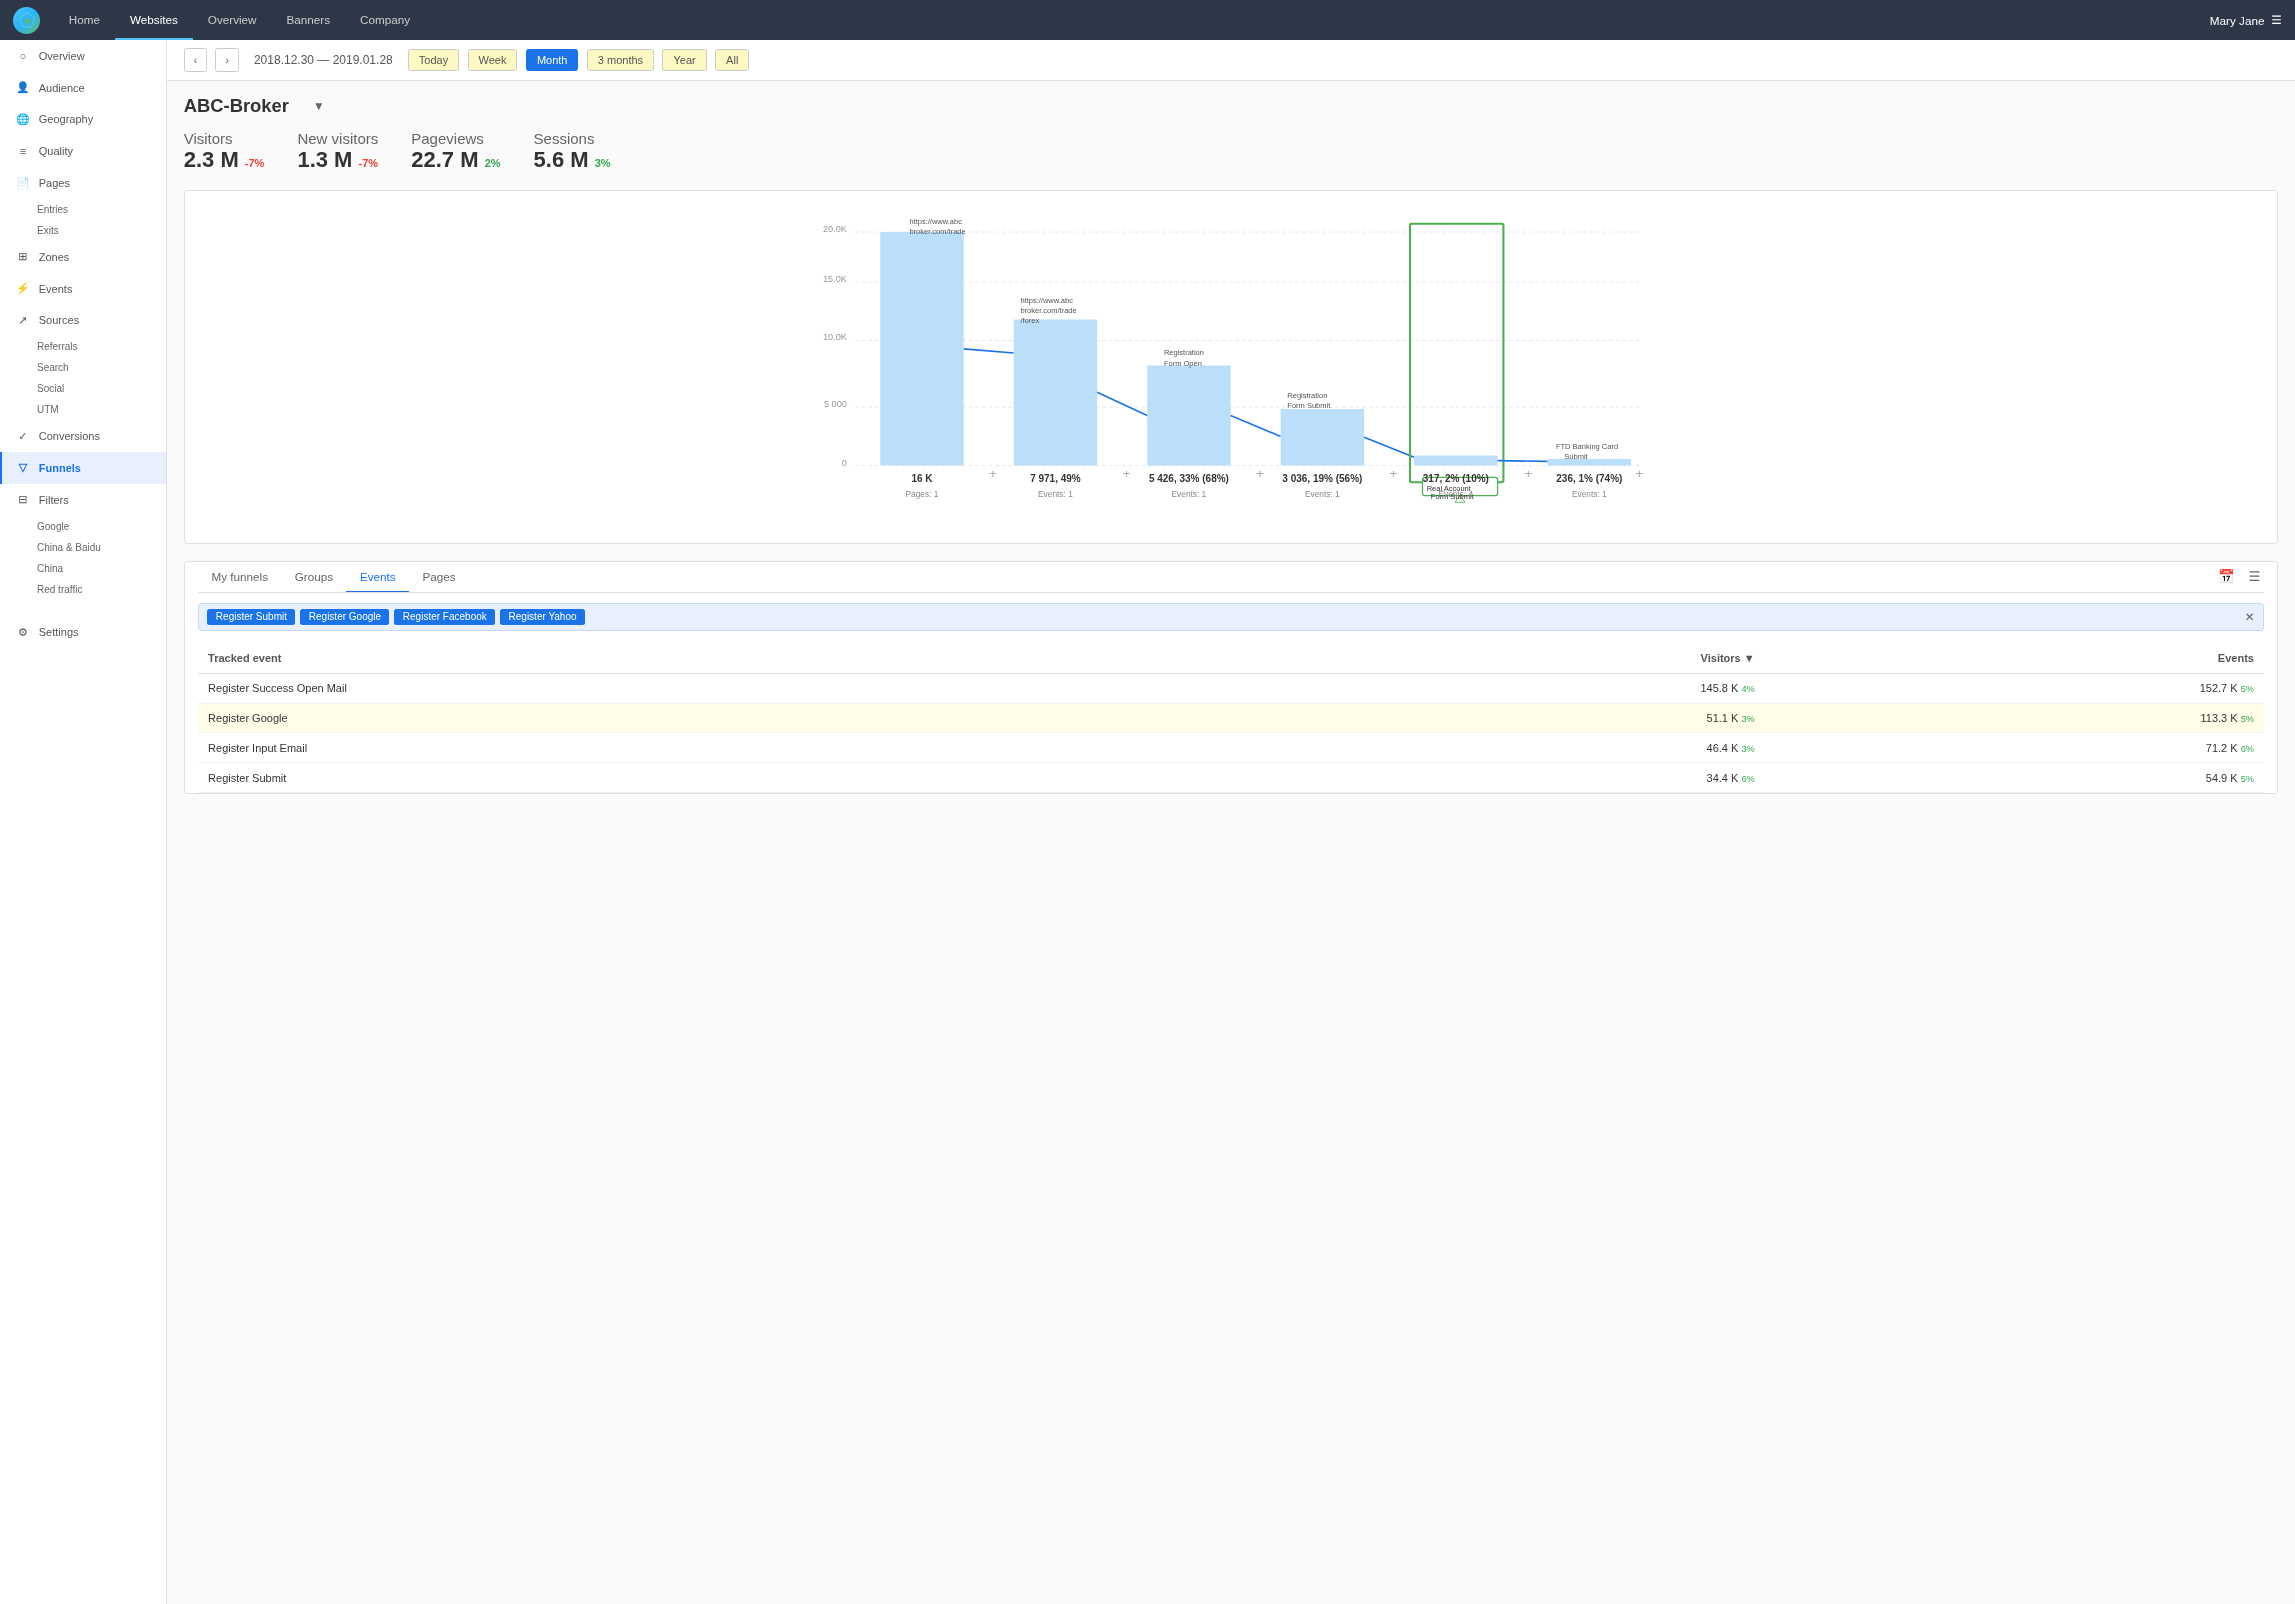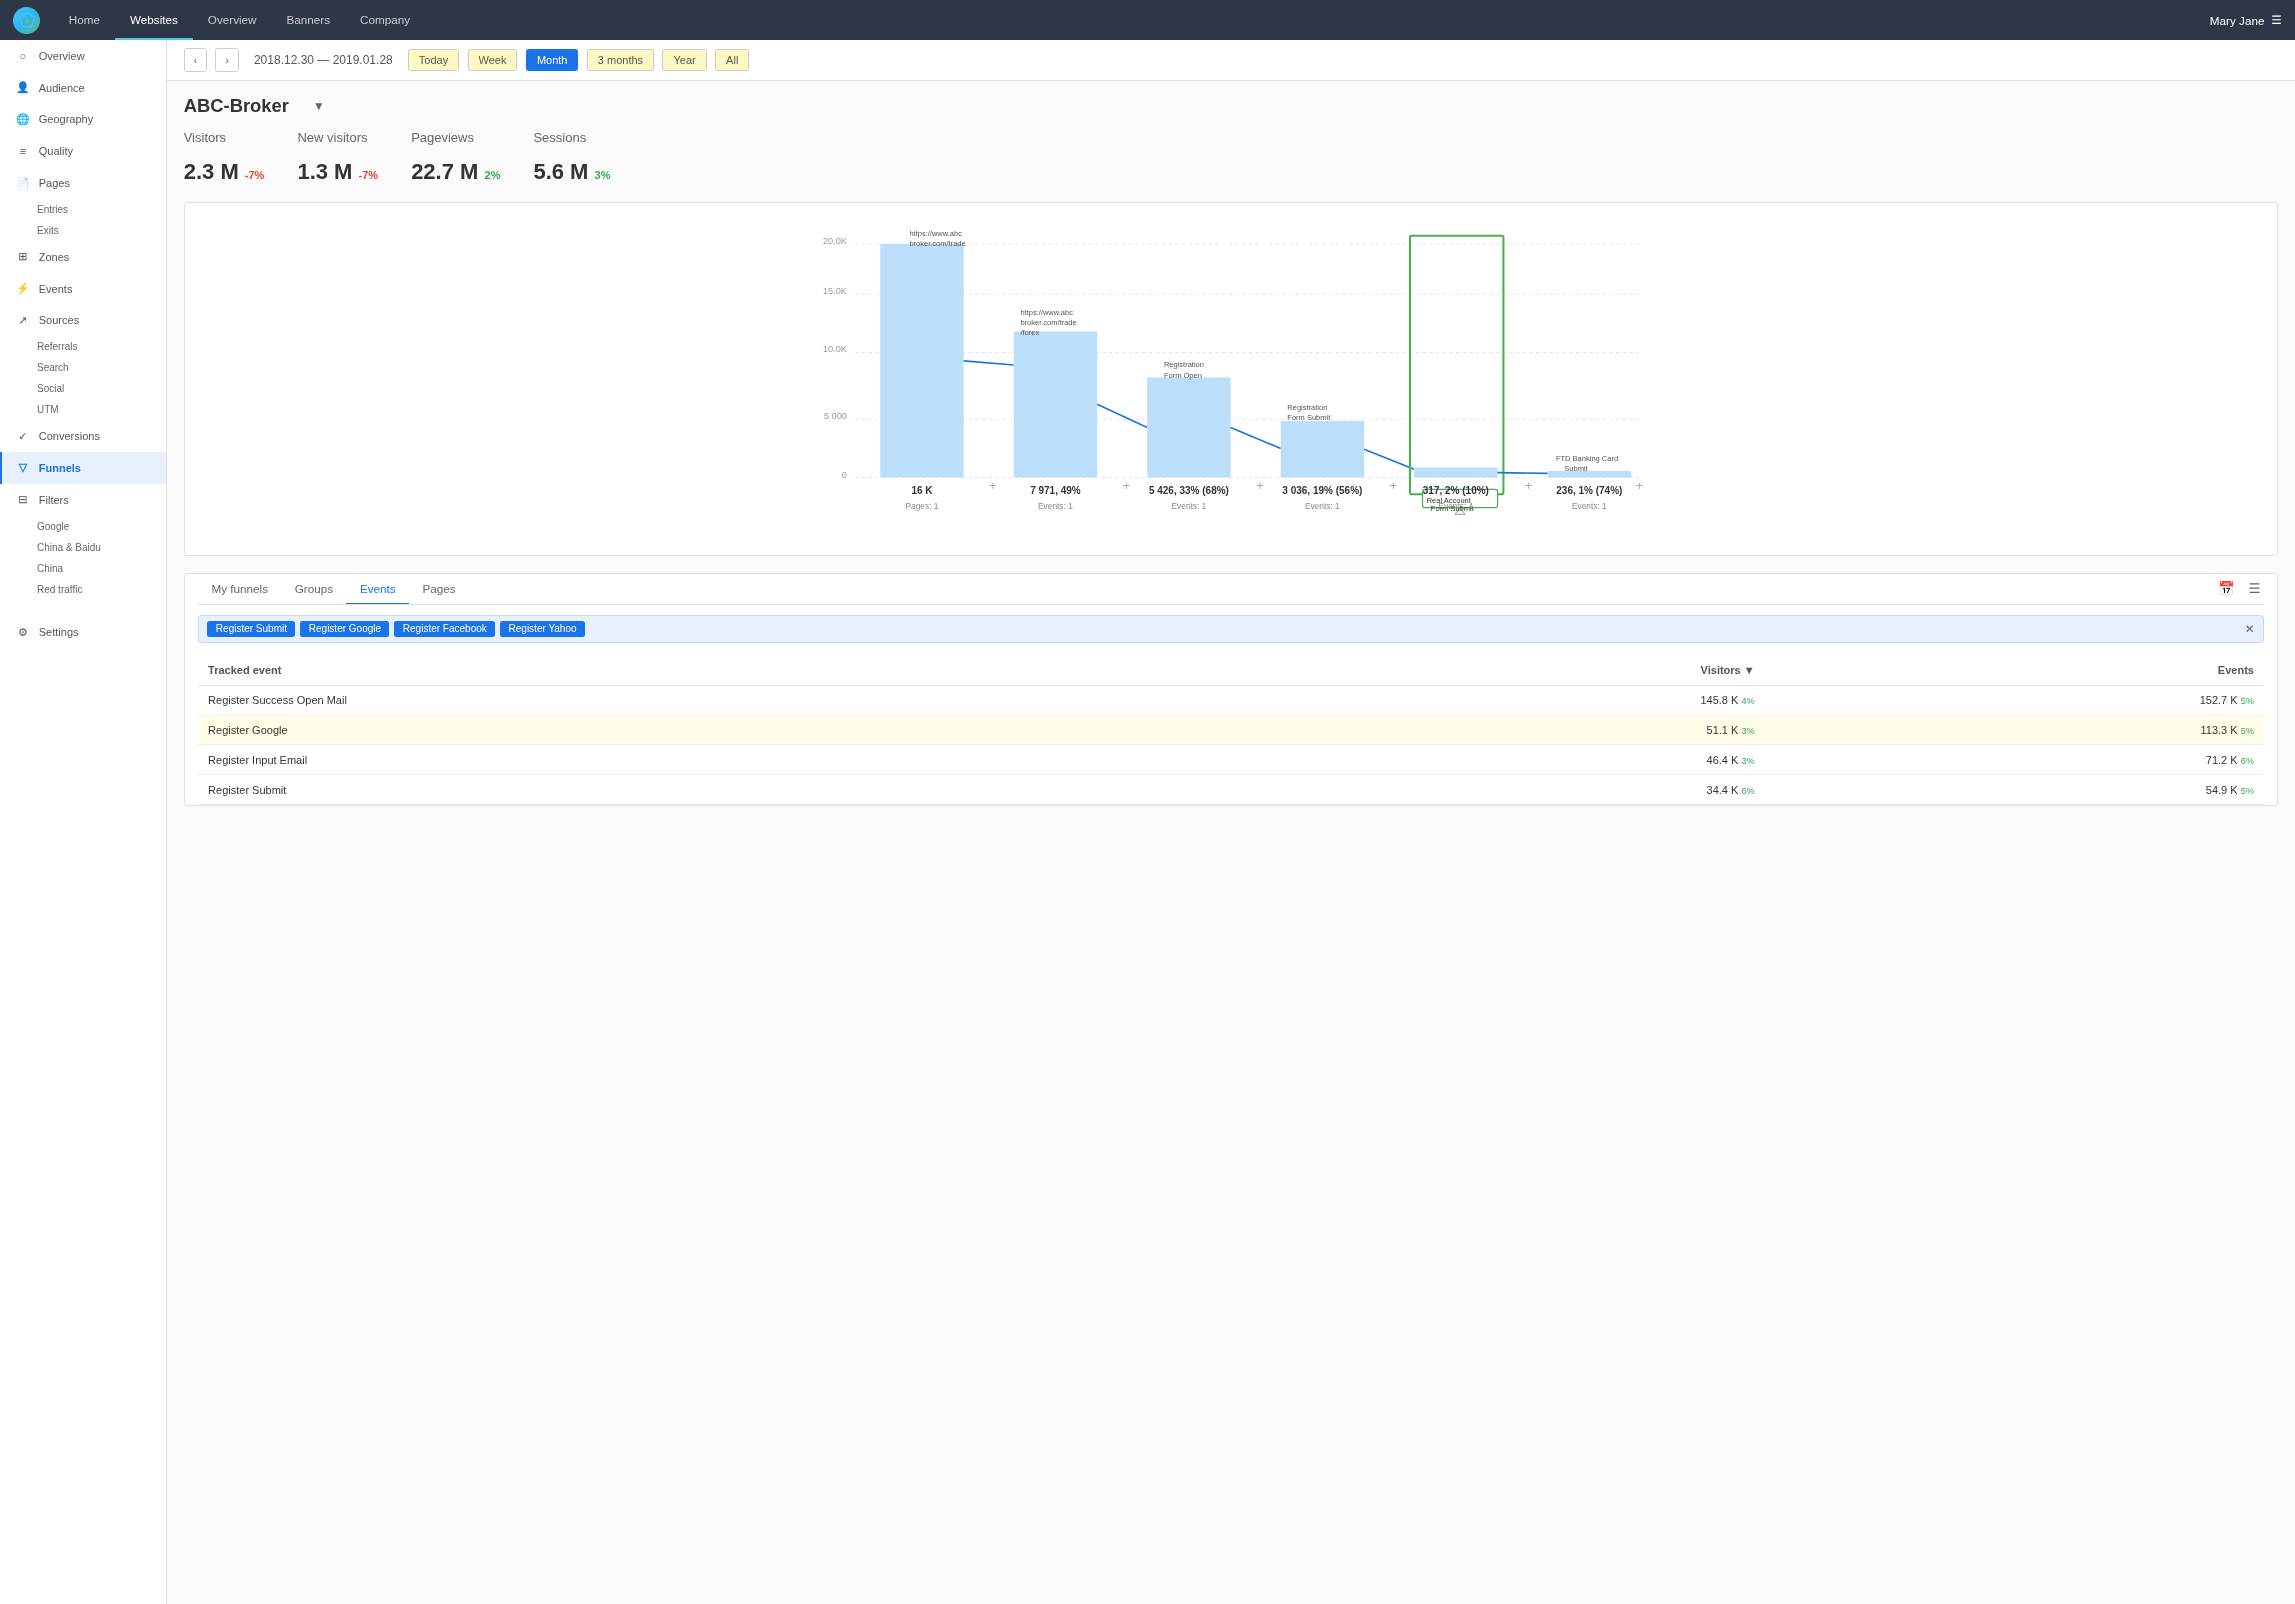--- a/index.html
+++ b/index.html
@@ -77,21 +77,21 @@
     
     .broker-title {
       font-size: 18.4px; font-weight: 600; color: #333; margin-bottom: 13.4px;
       display: flex; align-items: center; gap: 24px;
     }
     .broker-title .arrow { font-size: 11.7px; color: #666; cursor: pointer; }
 
     
     .stats-row { display: flex; gap: 33px; margin-bottom: 16.7px; }
     .stat-item { }
-    .stat-label { font-size: 13px; color: #666; margin-bottom: 14px; }
+    .stat-label { font-size: 15px; color: #666; margin-bottom: 0; }
     .stat-value { font-size: 22px; font-weight: 600; color: #333; }
     .stat-change.positive { color: #34a853; font-size: 11px; }
     .stat-change.negative { color: #ea4335; font-size: 11px; }
 
     
     .chart-area {
       background: #fff; border: 0.8px solid #e0e0e0; border-radius: 3.3px;
       padding: 16.7px; margin-bottom: 16.7px;
     }
 

